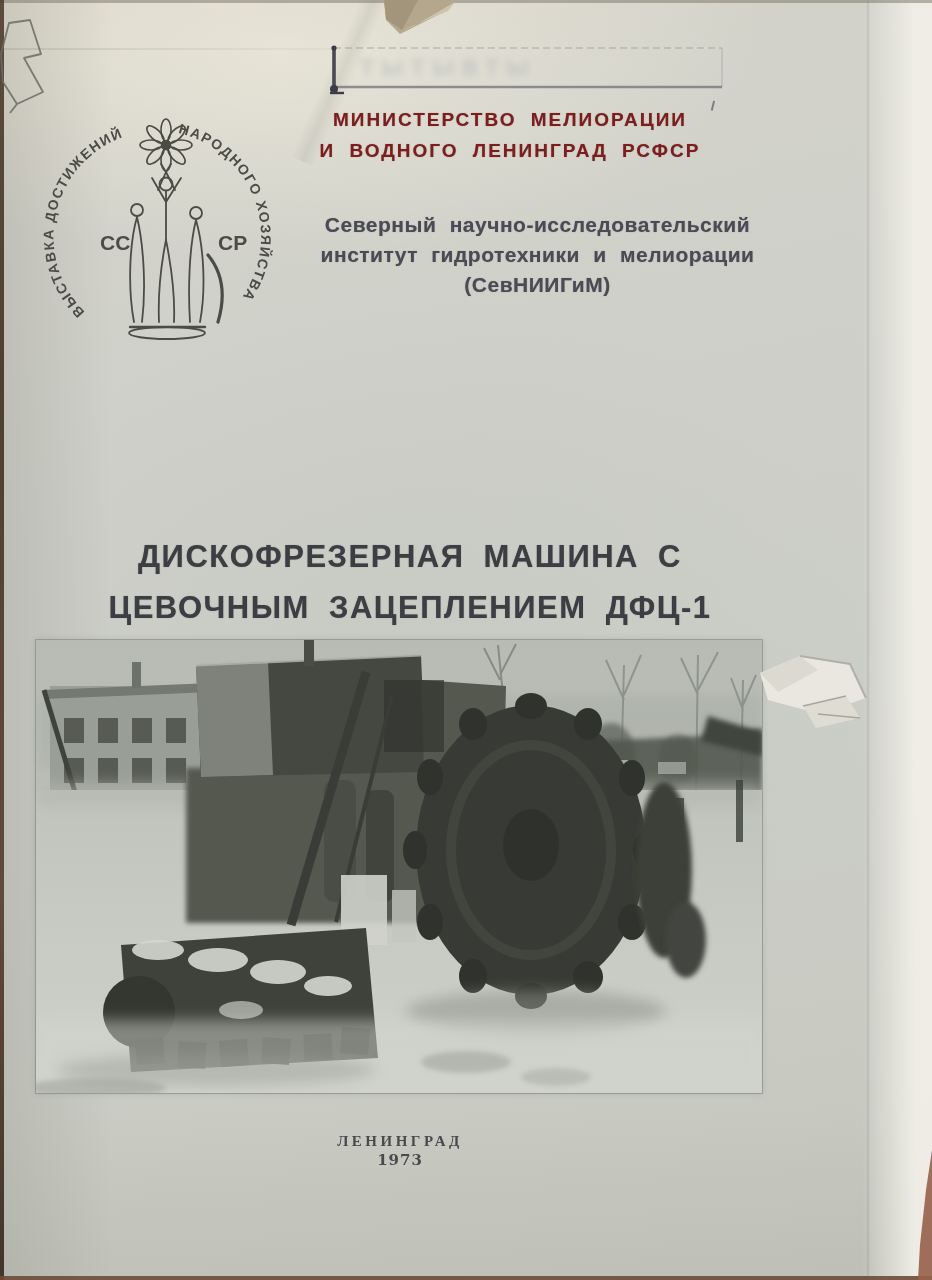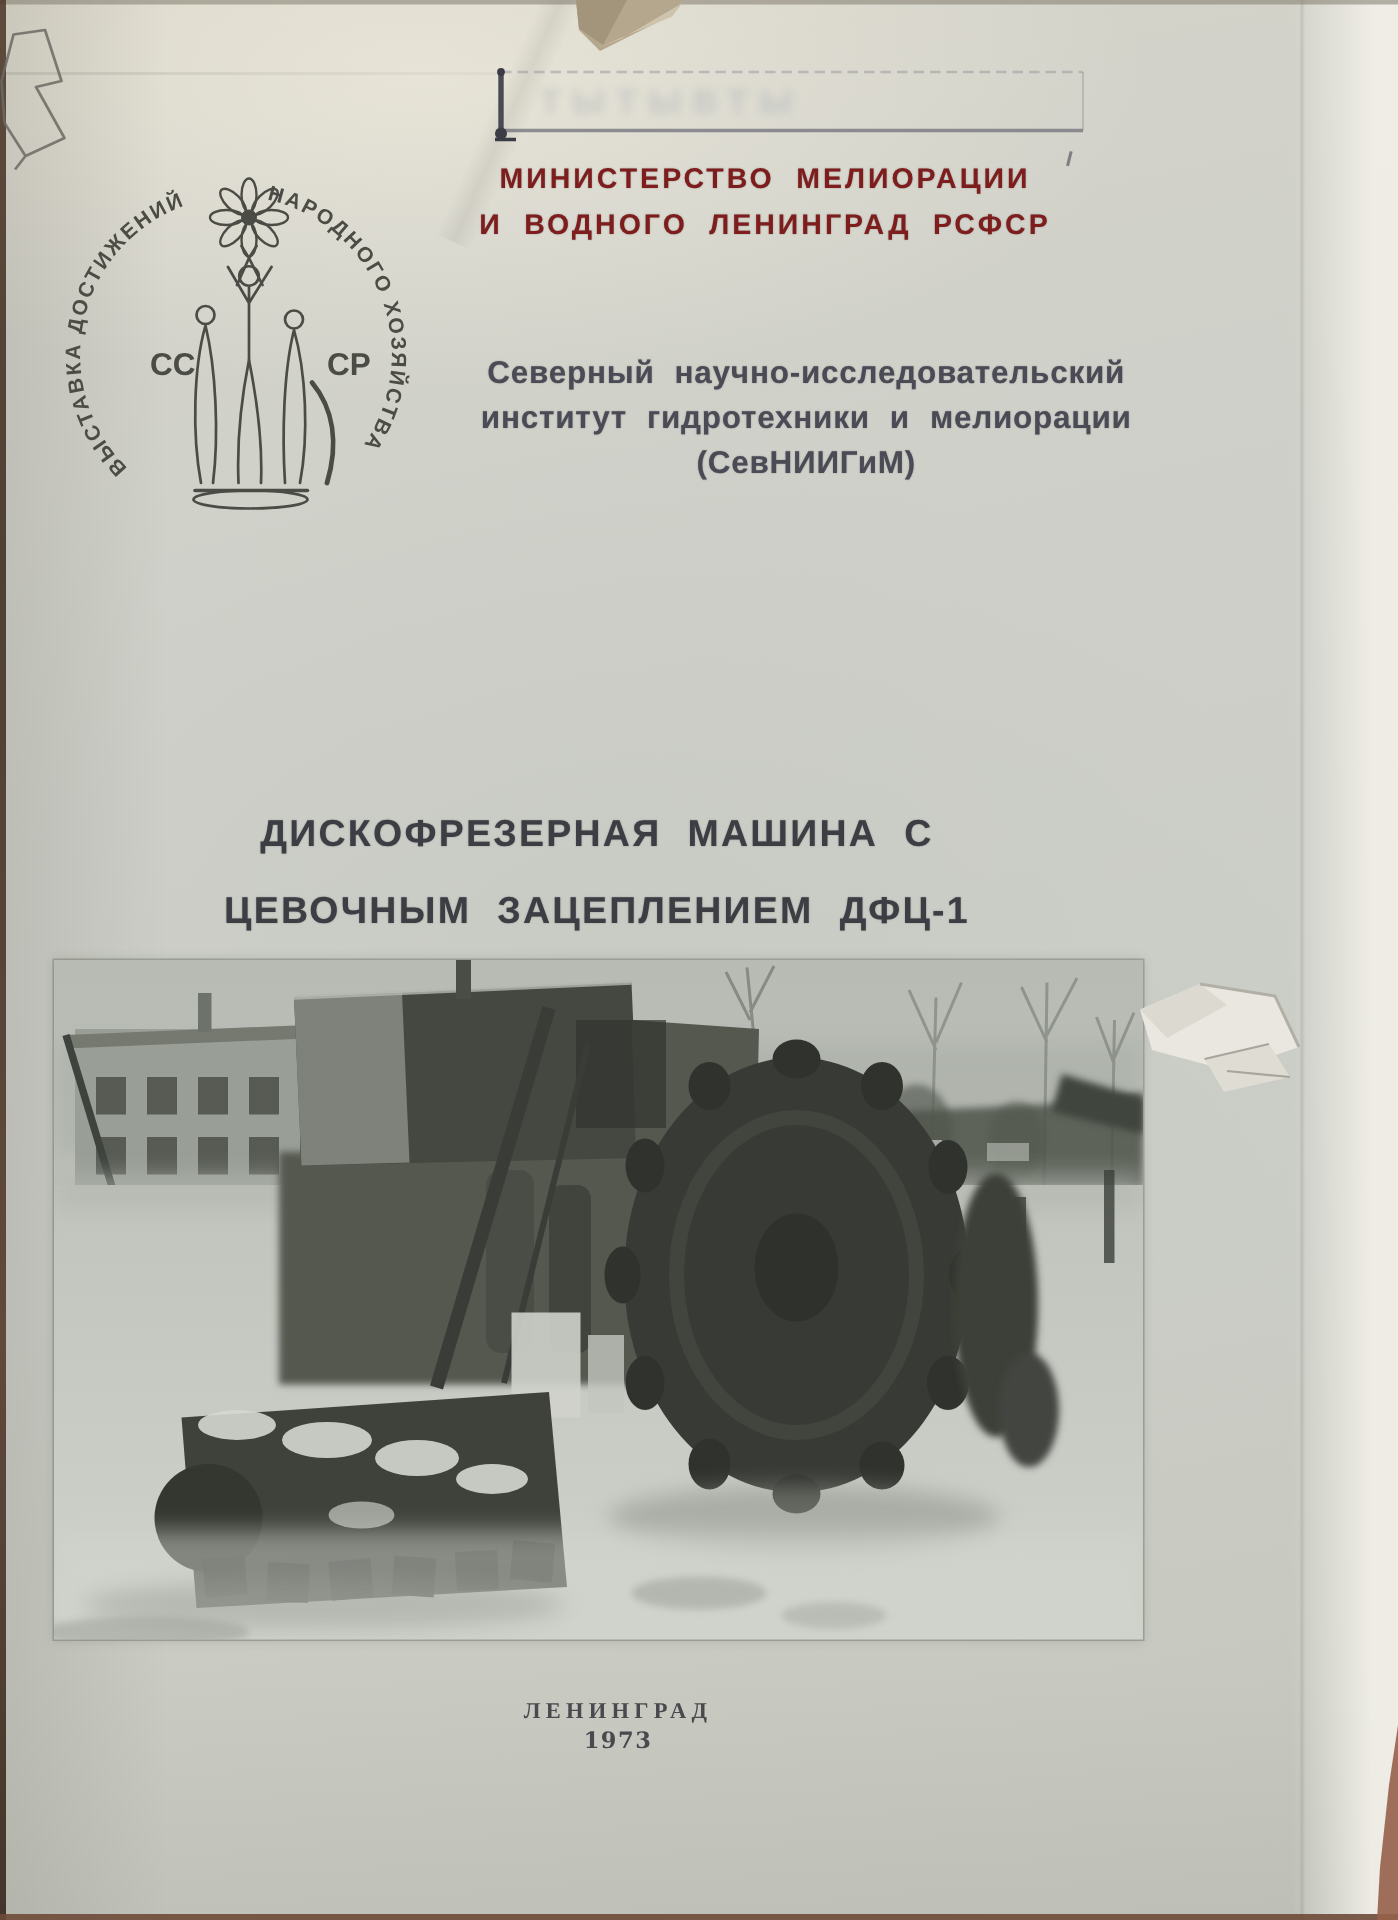--- a/index.html
+++ b/index.html
@@ -44,24 +44,24 @@
   
   .tear-right { position:absolute; left:748px; top:648px; }
   
   .emblem { position:absolute; left:30px; top:80px; }
   .emblem text { fill:#4c4c46; font-family:"Liberation Sans", sans-serif; font-weight:bold; }
   
   .txt { position:absolute; text-align:center; color:#43434b; font-weight:bold; }
   .ministry { left:310px; top:104px; width:400px; font-size:19px; line-height:31px;
     letter-spacing:2px; word-spacing:7px; color:#7f1d1d; text-shadow:0 0 1px rgba(68,68,77,.55); }
   .institute { left:315px; top:210px; width:445px; font-size:21px; line-height:30px;
-    letter-spacing:.5px; word-spacing:7px; color:#4b4b56; text-shadow:0 0 1px rgba(75,75,86,.5);margin-top:24px; }
-  .title { left:88px; top:531px; width:620px; font-size:25px; line-height:51px;
+    letter-spacing:.5px; word-spacing:7px; color:#4b4b56; text-shadow:0 0 1px rgba(75,75,86,.5); }
+  .title { left:100px; top:531px; width:620px; font-size:31px; line-height:51px;
     letter-spacing:1.5px; word-spacing:9px; color:#3d3d44; text-shadow:0 0 1px rgba(61,61,68,.5); }
-  .imprint { left:312px; top:1131px; width:200px; color:#4a4a4e; }
+  .imprint { left:300px; top:1131px; width:200px; color:#4a4a4e; }
   .imprint-city { font-size:15px; font-weight:bold; letter-spacing:3.5px; line-height:20px;
     font-family:"Liberation Serif", serif; }
   .imprint-year { font-size:15px; font-weight:bold; letter-spacing:1px; line-height:18px;
     font-family:"DejaVu Serif", serif; }
   .stray-mark { position:absolute; left:706px; top:100px; width:6px; height:10px;
     border-right:2px solid rgba(70,70,78,.6); transform:rotate(14deg); }
   
   .photo { position:absolute; left:36px; top:640px; width:726px; height:453px;
     outline:1px solid rgba(110,115,105,.45); box-shadow:0 0 6px rgba(90,95,88,.25); }
 </style>

